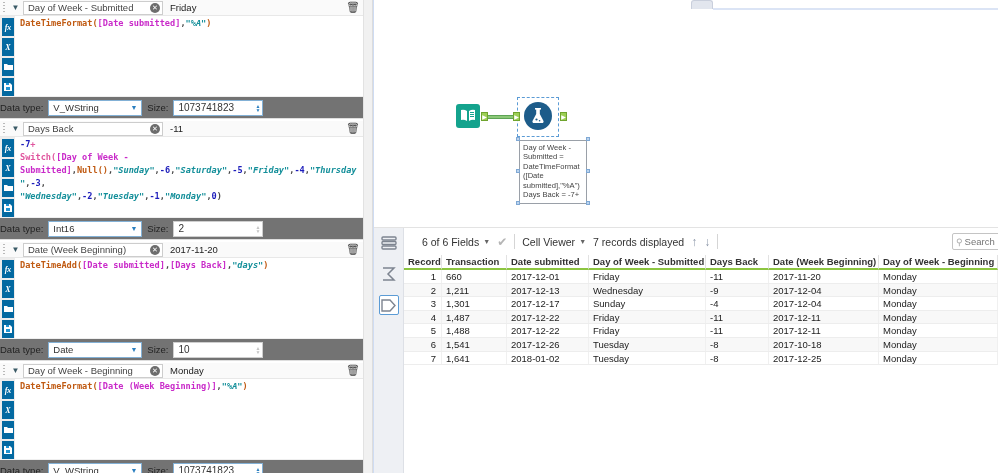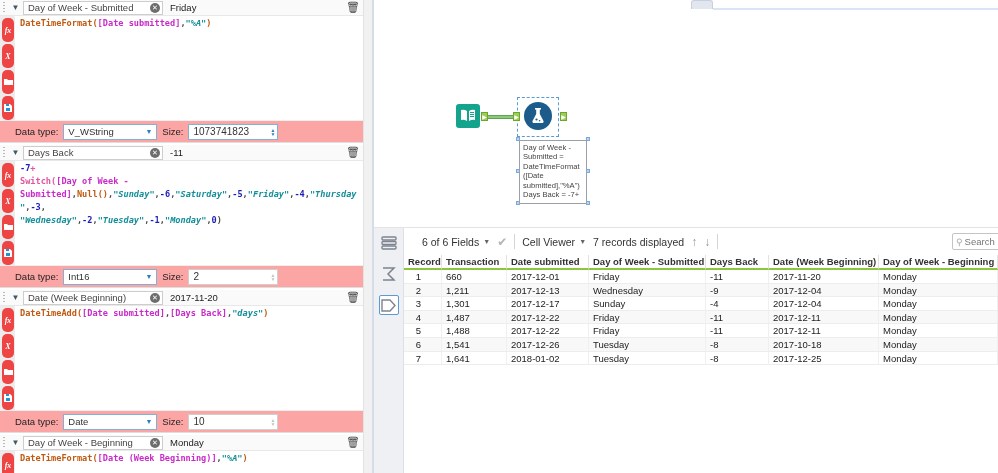--- a/index.html
+++ b/index.html
@@ -25,30 +25,30 @@
   .namebox input{border:none;outline:none;flex:1;min-width:0;font-size:9.5px;color:#444;
     font-family:"Liberation Sans",sans-serif;background:transparent}
   .clearbtn{width:10px;height:10px;border-radius:50%;background:#6d6d6d;color:#fff;
     font-size:7px;line-height:10px;text-align:center;cursor:pointer;flex:none}
   .preview{flex:1;padding-left:7px;font-size:9.5px;color:#222;overflow:hidden;white-space:nowrap}
   .trash{width:20px;text-align:center;color:#3c3c3c;font-size:11px;cursor:pointer}
 
   .editor{display:flex;border-bottom:1px solid #efefef;background:#fff}
   .istrip{width:15px;flex:none;background:#ececec;padding:2px 0 0 1px;display:flex;
     flex-direction:column;gap:2px;align-items:center}
-  .iicon{width:12px;height:24px;background:#ef4444;color:#fff;border-radius:5px;
+  .iicon{width:12px;height:18px;background:#0369a1;color:#fff;border-radius:0;
     display:flex;align-items:center;justify-content:center;cursor:pointer;
     font:italic bold 8px "Liberation Serif",serif}
   .code{flex:1;padding:1px 3px 2px 5px;font-family:"DejaVu Sans Mono",monospace;
     font-size:8.6px;line-height:1.5;white-space:pre-wrap;word-break:break-word;font-weight:bold}
   .tk-fn{color:#c05a12}.tk-field{color:#c92ac9}.tk-str{color:#148f9a;font-style:italic}
   .tk-num{color:#1d1dbb}.tk-op{color:#e0559e}.tk-pl{color:#444}
 
-  .xfoot{height:22px;display:flex;align-items:center;background:#fca5a5;
-    padding-left:15px;gap:5px;border-bottom:1px solid #dedede}
+  .xfoot{height:22px;display:flex;align-items:center;background:#737373;
+    gap:5px;border-bottom:1px solid #dedede}
   .lbl{font-size:9.5px;color:#222}
   .dd{width:94px;height:16px;border:1px solid #83b1d6;background:#fff;display:flex;
     align-items:center;justify-content:space-between;padding:0 4px;font-size:9.5px;cursor:pointer}
   .dd .caret{color:#2b7fc0;font-size:7px}
   .sizebox{width:90px;height:16px;border:1px solid #83b1d6;background:#fff;display:flex;
     align-items:center;padding-left:4px}
   .sizebox input{border:none;outline:none;width:62px;font-size:10px;color:#333;
     font-family:"Liberation Sans",sans-serif;background:transparent}
   .spin{margin-left:auto;margin-right:2px;display:flex;flex-direction:column;line-height:4px}
   .spin span{font-size:5px;color:#2b7fc0;cursor:pointer}
@@ -107,21 +107,21 @@
   .search input{border:none;outline:none;width:44px;font-size:9.5px;color:#888;
     font-family:"Liberation Sans",sans-serif}
   .grid{flex:1;overflow:hidden;background:#fff}
   .ghead{display:flex;height:15px;background:#fff;font-weight:bold}
   .hcell{flex:none;padding:1px 0 0 4px;border-right:1px solid #e2e2e2;
     border-bottom:2px solid #8cc540;font-size:9.5px;white-space:nowrap;overflow:hidden;cursor:pointer}
   .trow{display:flex;height:13.6px;border-bottom:1px solid #ededed;cursor:default}
   .trow.alt{background:#f8f8f8}
   .cell{flex:none;padding:1px 0 0 4px;border-right:1px solid #f0f0f0;font-size:9.5px;
     white-space:nowrap;overflow:hidden;color:#222}
-  .c0{width:38px;text-align:right;padding-right:20px}
+  .c0{width:38px;text-align:right;padding-right:5px}
   .c1{width:65px}.c2{width:82px}.c3{width:117px}.c4{width:63px}.c5{width:110px}
   .c6{flex:1;min-width:100px}
 </style>
 </head>
 <body>
 
 <div class="app">
 
   <div class="left">
     <div id="xblocks">

